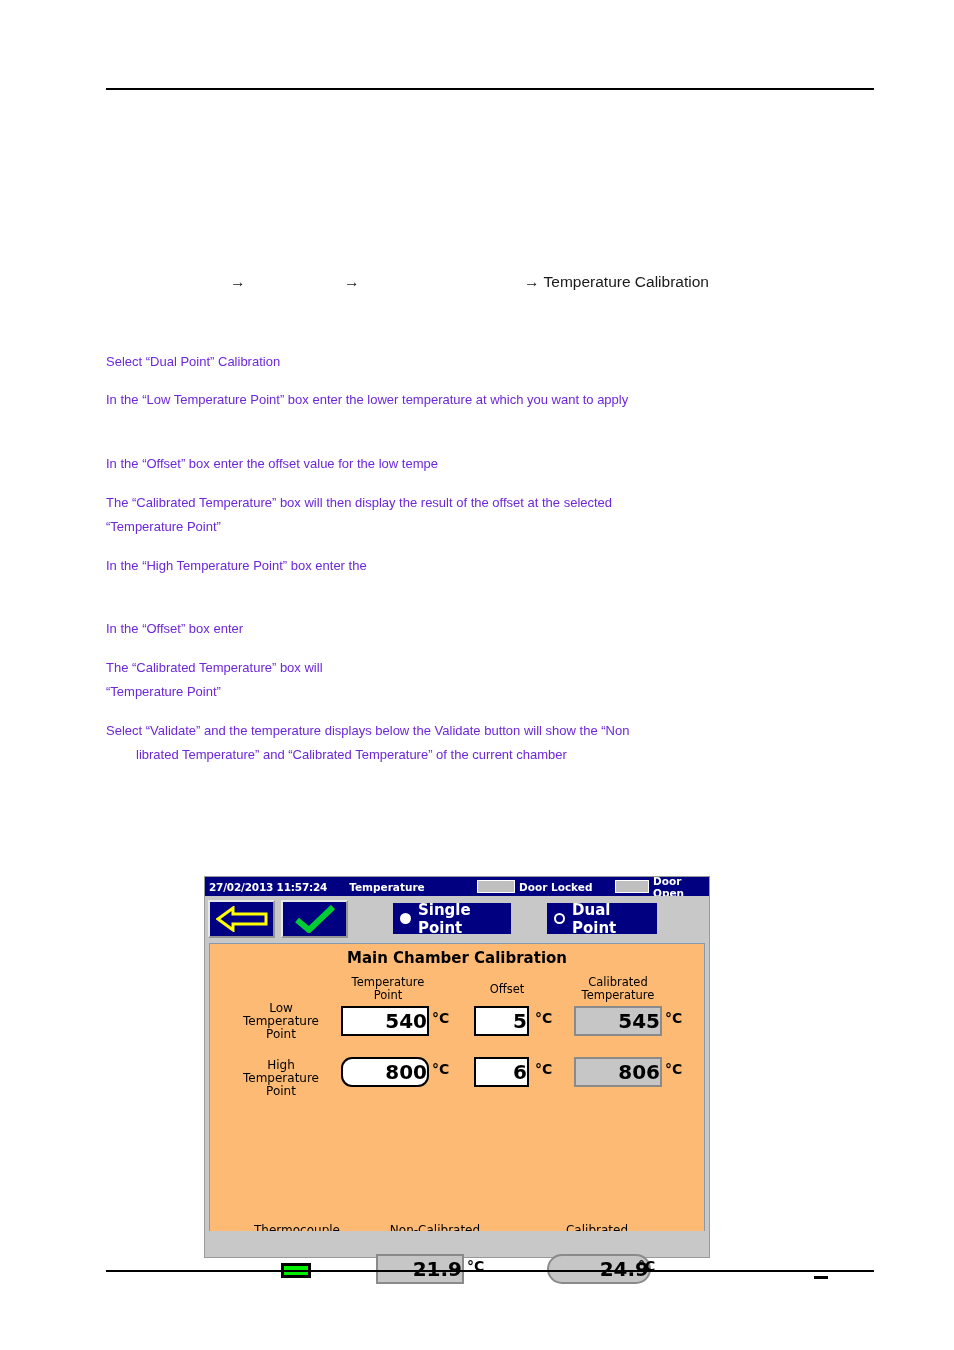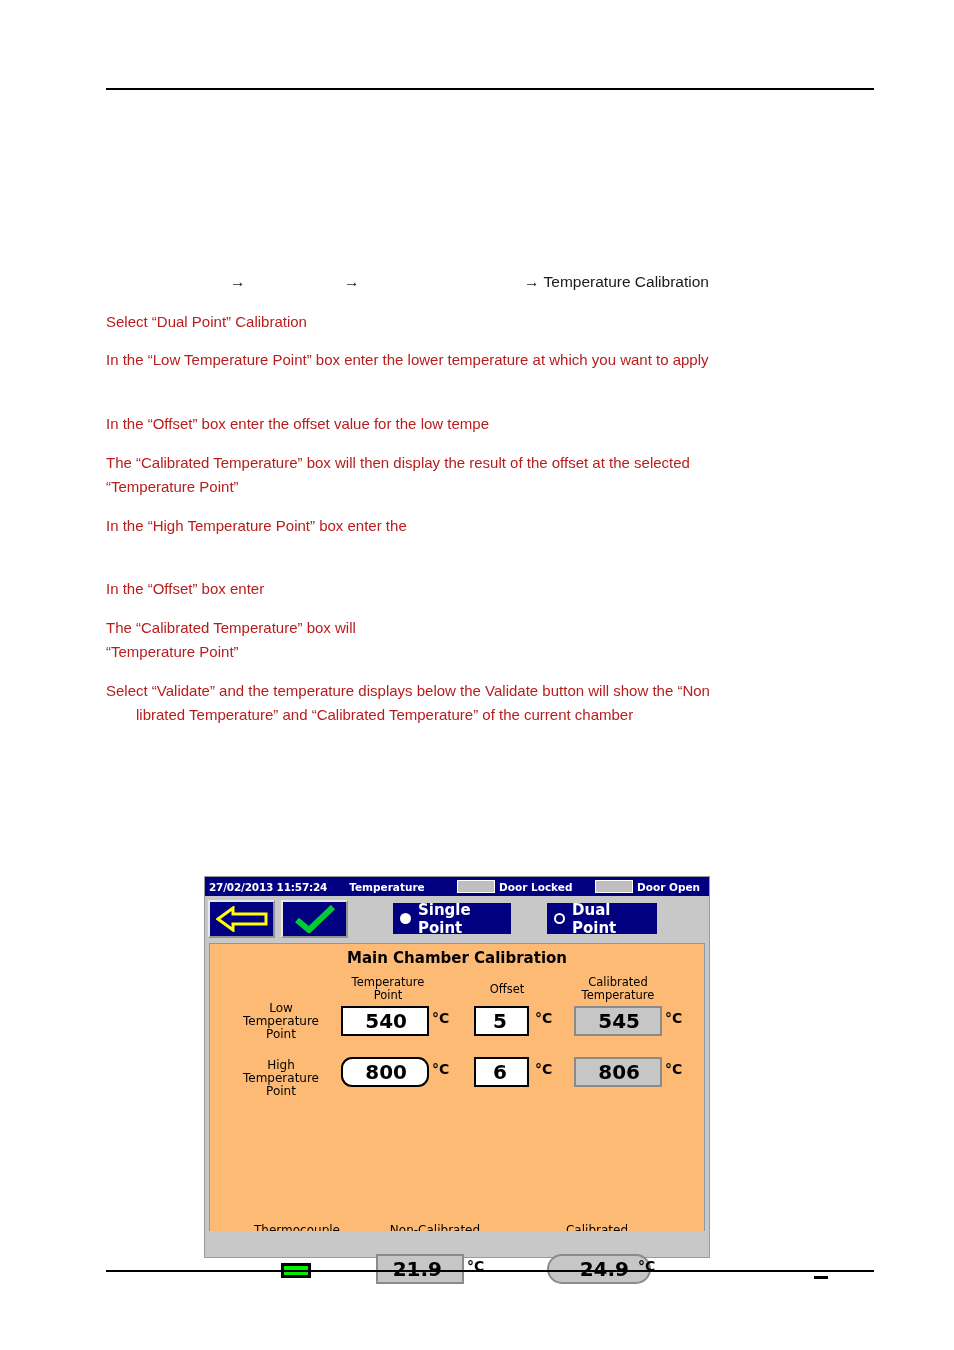--- a/index.html
+++ b/index.html
@@ -34,24 +34,25 @@
     width: 14px;
     height: 3px;
     background: #000000;
   }
 
   
   .doc-text {
     position: absolute;
     left: 106px;
     width: 780px;
-    font-size: 15px;
+    font-size: 13px;
     line-height: 24px;
-    color: #b91c1c;
+    color: #6d28d9;
     white-space: pre-wrap;
+    margin-top: 40px;
   }
   .doc-text.indented { left: 136px; width: 760px; }
 
   .nav-line {
     position: absolute;
     left: 106px;
     top: 270px;
     width: 780px;
     font-size: 15.5px;
     line-height: 24px;
@@ -87,20 +88,21 @@
     padding-left: 4px;
     box-sizing: border-box;
   }
   .tb-datetime { letter-spacing: -0.2px; }
   .tb-mode { margin-left: 22px; }
   .tb-status {
     position: absolute;
     display: flex;
     align-items: center;
     gap: 4px;
+    margin-left: 20px;
   }
   .tb-status.locked { left: 252px; }
   .tb-status.open { left: 390px; }
   .led-box {
     width: 38px;
     height: 13px;
     background: #bfbfbf;
     border: 1px solid #ffffff;
     box-sizing: border-box;
   }
@@ -191,21 +193,21 @@
 
   .val-box {
     position: absolute;
     height: 30px;
     background: #ffffff;
     border: 2px solid #000000;
     box-sizing: border-box;
     display: flex;
     align-items: center;
     justify-content: flex-end;
-    padding-right: 20px;
+    padding-right: 0;
     font-size: 20px;
     font-weight: bold;
     color: #000000;
   }
   .val-box.readonly {
     background: #c6c6c6;
     border: 2px solid #8a8a8a;
   }
   .unit {
     position: absolute;

